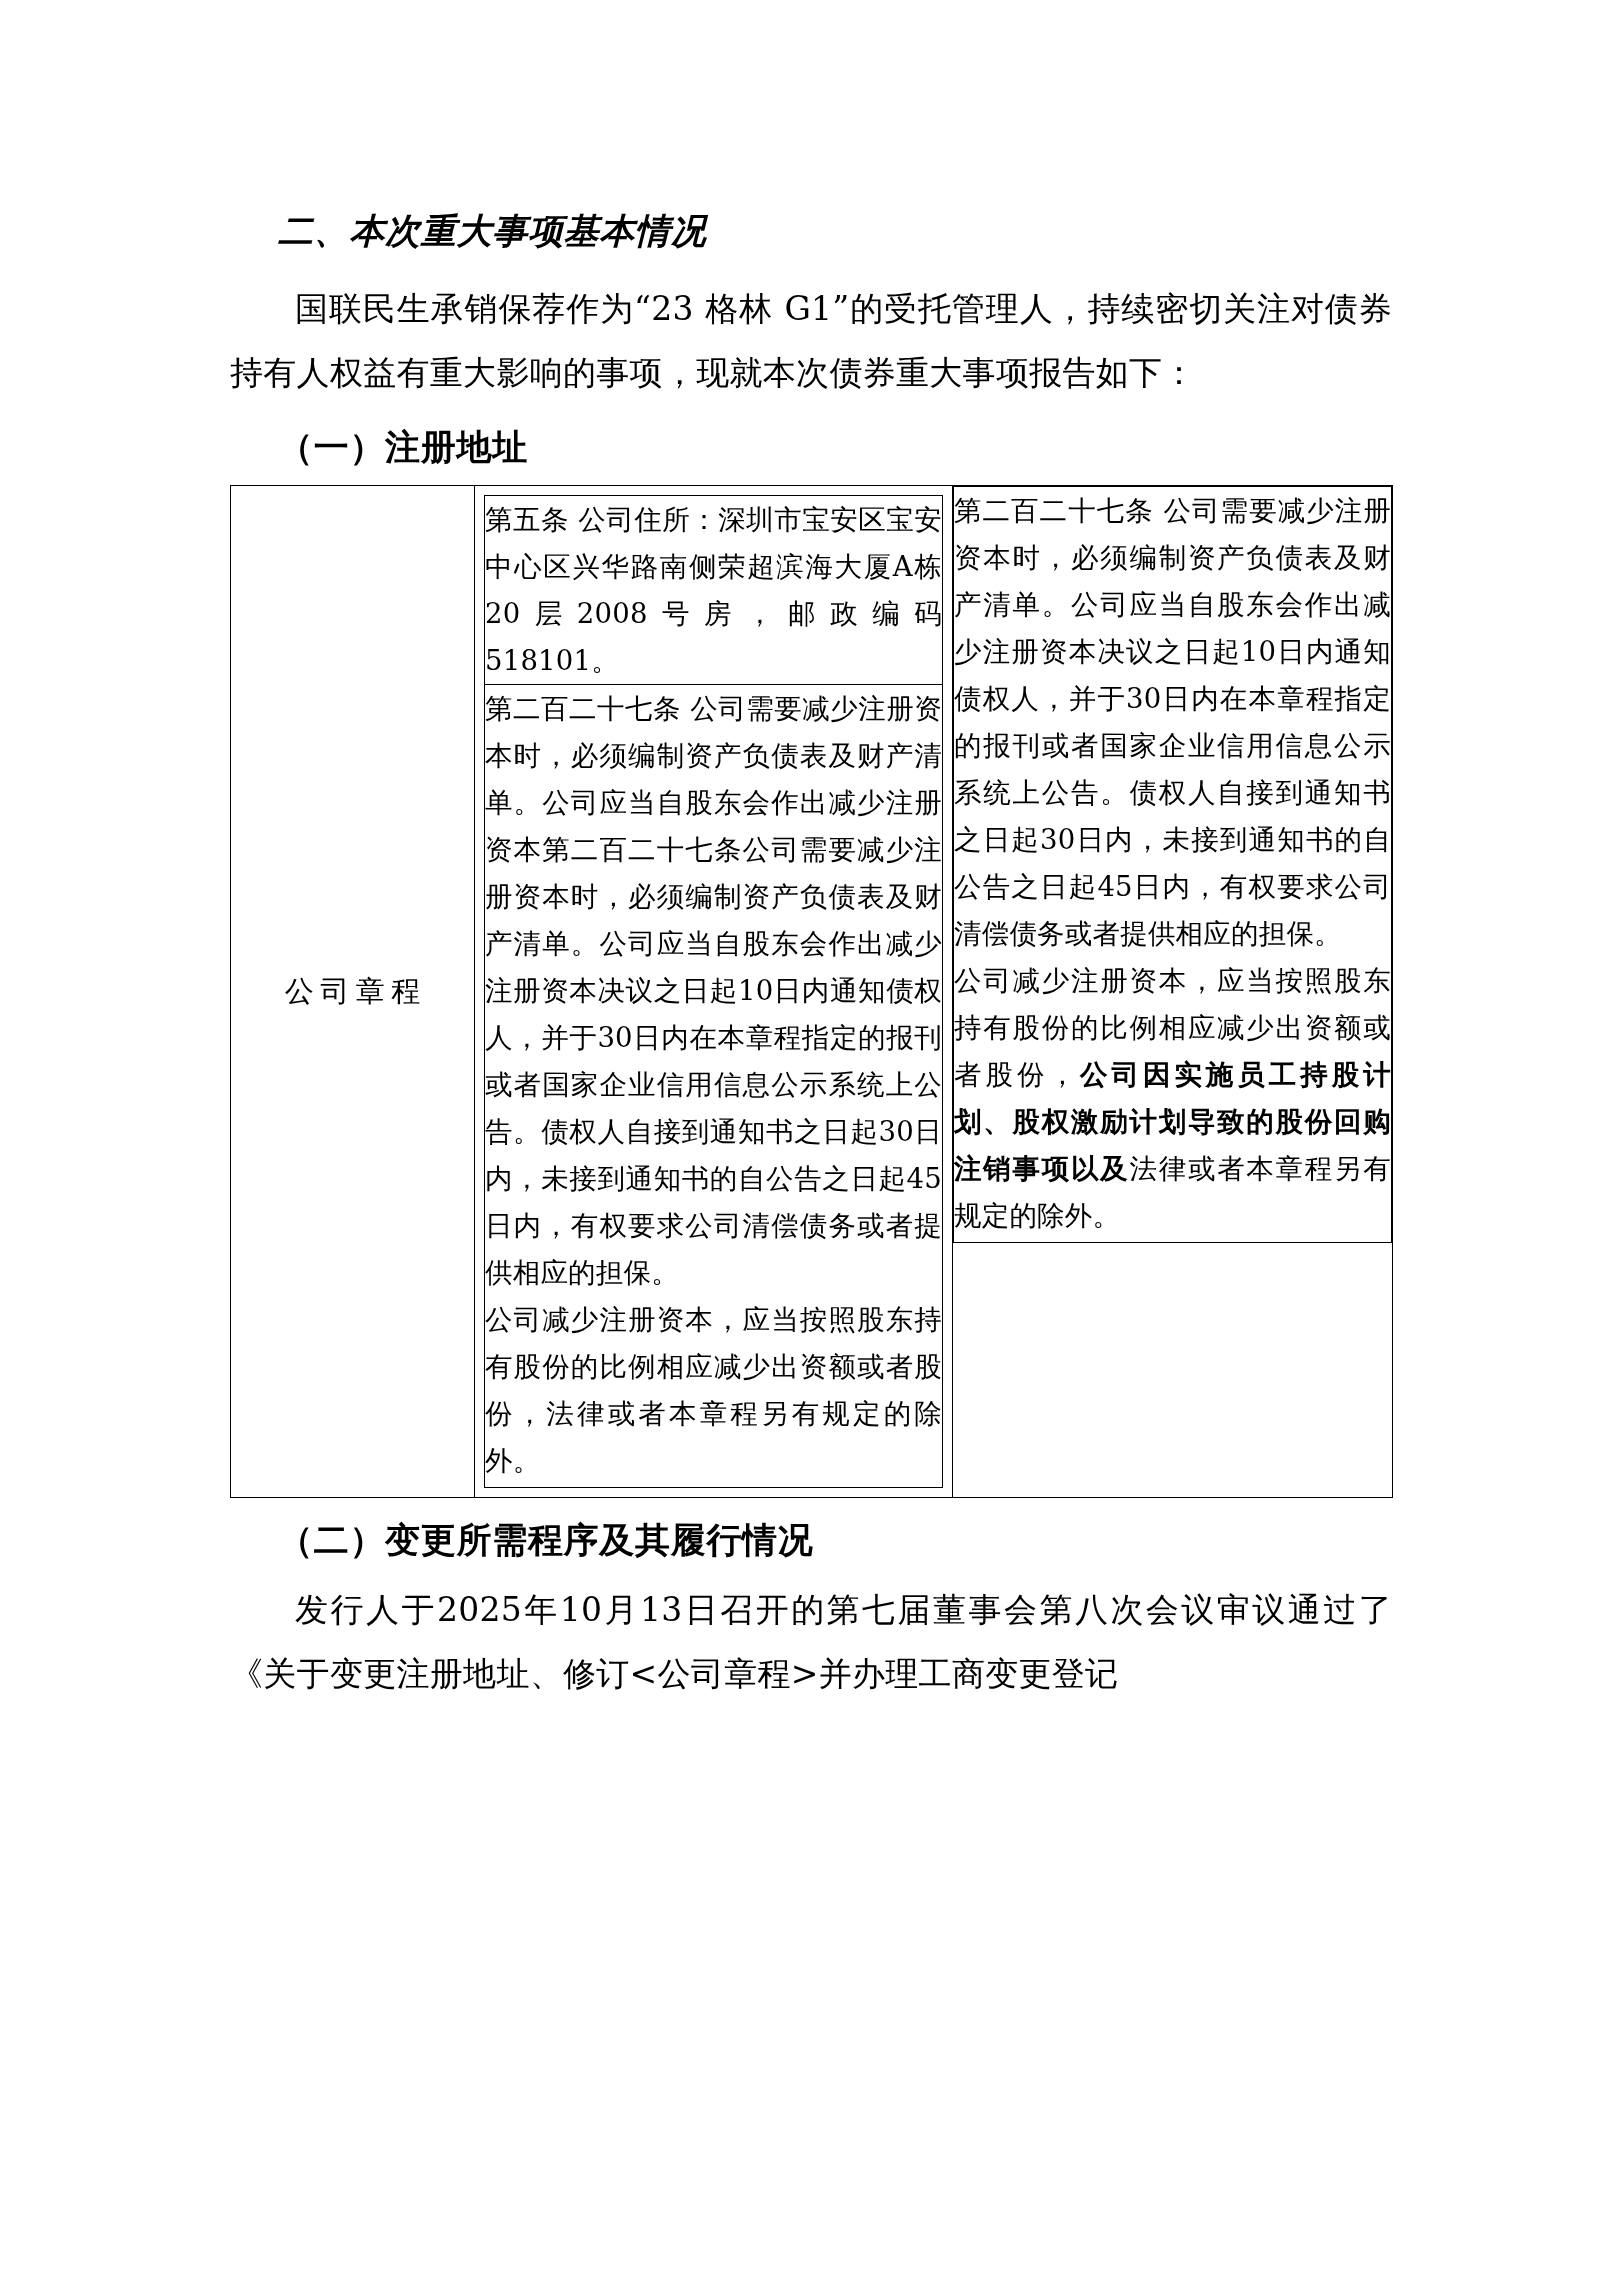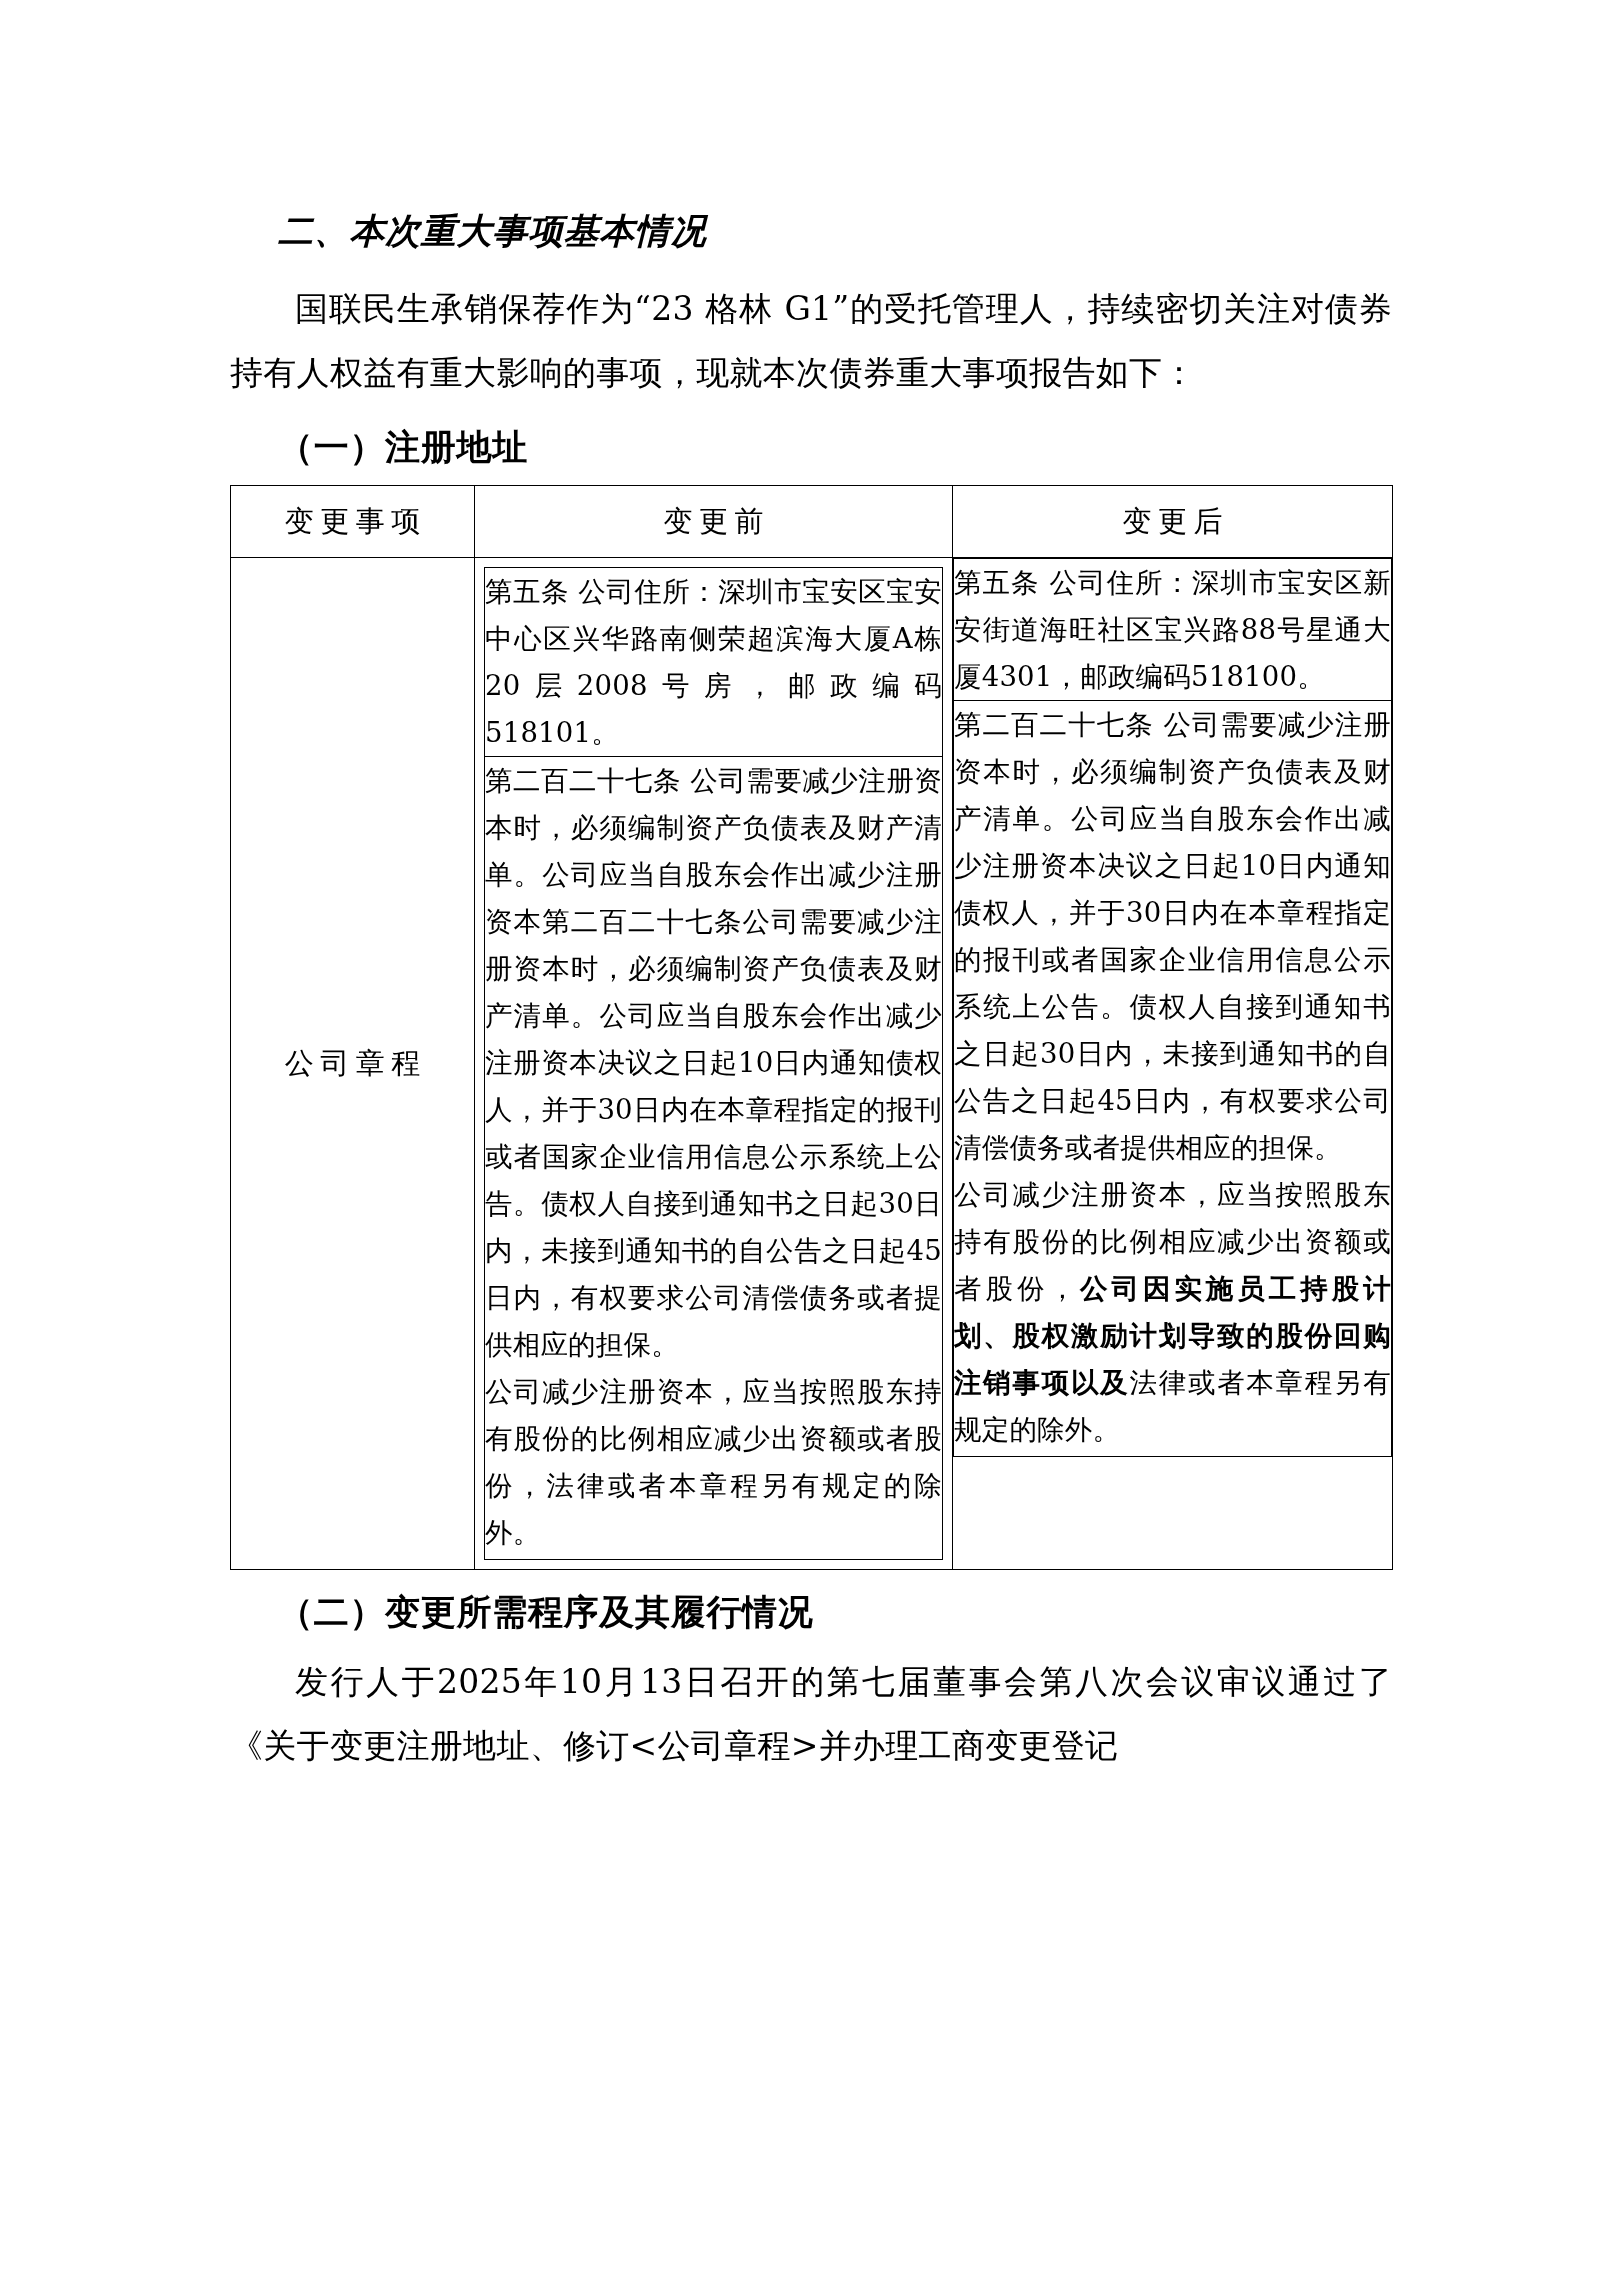--- a/index.html
+++ b/index.html
@@ -113,25 +113,20 @@
 
     <h3 class="h-sub">（一）注册地址</h3>
 
     <table class="chg">
       <colgroup>
           <col class="c1">
           <col class="c2">
           <col class="c3">
         </colgroup>
       <tbody>
-        <tr>
-          <td class="hdr-cell">变更事项</td>
-          <td class="hdr-cell">变更前</td>
-          <td class="hdr-cell">变更后</td>
-        </tr>
 
 
         <tr>
           <td class="lbl-cell">公司章程</td>
 
           <td style="padding:9px;vertical-align:top;">
             <table class="nested">
               <tbody>
                 <tr>
                   <td class="body-cell">第五条  公司住所：深圳市宝安区宝安中心区兴华路南侧荣超滨海大厦A栋20层2008号房，邮政编码518101。</td>
@@ -142,23 +137,20 @@
                     <p>公司减少注册资本，应当按照股东持有股份的比例相应减少出资额或者股份，法律或者本章程另有规定的除外。</p>
                   </td>
                 </tr>
               </tbody>
             </table>
           </td>
 
           <td style="padding:0;vertical-align:top;">
             <table class="nested">
               <tbody>
-                <tr>
-                  <td class="body-cell">第五条  公司住所：深圳市宝安区新安街道海旺社区宝兴路88号星通大厦4301，邮政编码518100。</td>
-                </tr>
                 <tr class="sep">
                   <td class="body-cell" style="padding-bottom:2.6px;">
                     <p>第二百二十七条  公司需要减少注册资本时，必须编制资产负债表及财产清单。公司应当自股东会作出减少注册资本决议之日起10日内通知债权人，并于30日内在本章程指定的报刊或者国家企业信用信息公示系统上公告。债权人自接到通知书之日起30日内，未接到通知书的自公告之日起45日内，有权要求公司清偿债务或者提供相应的担保。</p>
                     <p><span>公司减少注册资本，应当按照股东持有股份的比例相应减少出资额或者股份，</span><b>公司因实施员工持股计划、股权激励计划导致的股份回购注销事项以及</b><span>法律或者本章程另有规定的除外。</span></p>
                   </td>
                 </tr>
               </tbody>
             </table>
           </td>
         </tr>

